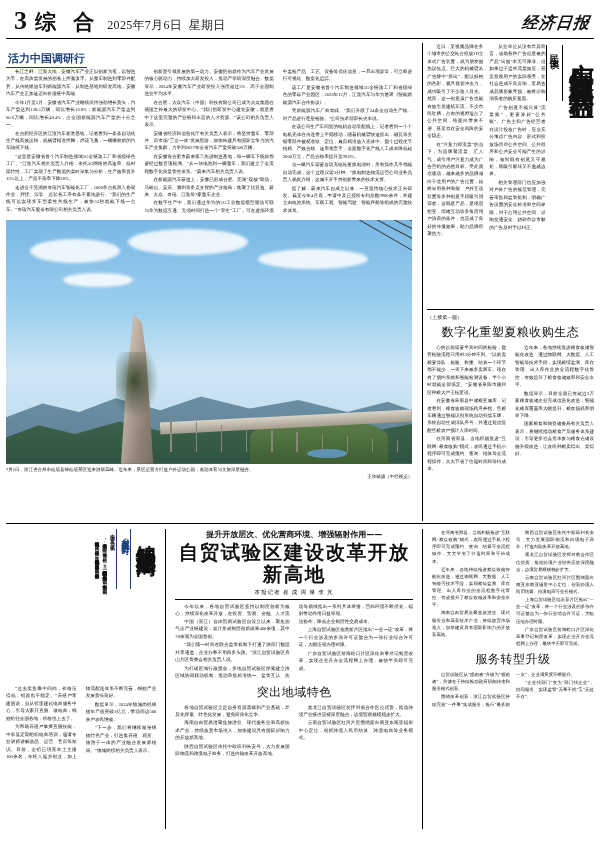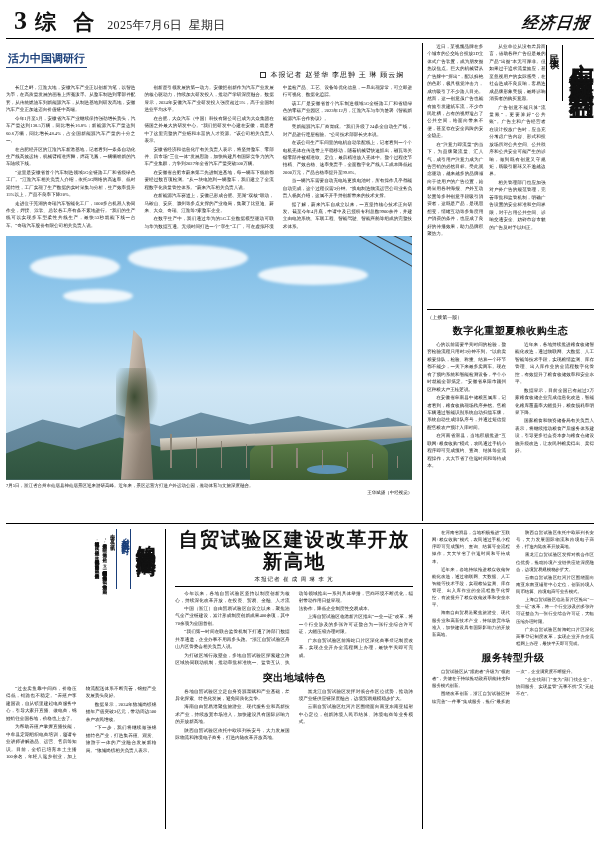--- a/index.html
+++ b/index.html
@@ -65,21 +65,21 @@
 
   
   .vhead-block{display:flex;flex-direction:row-reverse;align-items:flex-start;height:262px;}
   .vtitle{writing-mode:vertical-rl;font-size:25px;font-weight:bold;letter-spacing:3px;
     font-family:"DejaVu Sans",sans-serif;line-height:1.02;height:262px;margin-left:3px;}
   .vtag{writing-mode:vertical-rl;font-size:9.5px;font-weight:bold;letter-spacing:2px;
     font-family:"DejaVu Sans",sans-serif;border-left:1px solid #000;border-right:1px solid #000;
     padding:2px 1px;margin:2px 3px 0 0;height:52px;}
   .rcol-text{font-size:4.6px;line-height:1.62;text-align:justify;flex:1;}
   .cont-note{font-size:5px;margin:3px 0 2px 0;}
-  .subhead{font-size:10px;font-weight:bold;text-align:center;font-family:"DejaVu Sans",sans-serif;
+  .subhead{font-size:12px;font-weight:normal;text-align:center;font-family:"DejaVu Sans",sans-serif;
     margin:4px 0 3px 0;letter-spacing:.5px;}
 
   
   .bottomzone{display:flex;height:300px;margin-top:5px;}
   .bz-left{width:160px;box-sizing:border-box;padding-right:5px;}
   .bz-mid{width:255px;box-sizing:border-box;padding:0 5px;}
   .bz-right{width:172px;box-sizing:border-box;padding-left:5px;}
 
   .vhead-small{display:flex;flex-direction:row-reverse;align-items:flex-start;height:152px;}
   .vtitle-s{writing-mode:vertical-rl;font-size:20px;font-weight:bold;letter-spacing:2px;
@@ -115,23 +115,20 @@
     </div>
     <div class="mast-logo">经济日报</div>
   </div>
   <div class="rule-thick"></div>
 
   <div class="topzone">
 
     <div class="col-main">
       <div style="padding-top:5px;">
         <span class="kicker">活力中国调研行</span>
-      </div>
-      <div class="byline" style="margin-top:2px;">
-        <span class="sq"></span><span>本报记者 赵登华 李思翀 王 琳 顾云娴</span>
       </div>
 
       <div class="body cols3">
         <p>长江之畔，江淮大地，安徽汽车产业正以创新为笔，以智造为墨，在高质量发展的画卷上挥毫泼墨。从整车制造到零部件配套，从传统燃油车到新能源汽车，从制造基地到研发高地，安徽汽车产业正加速迈向价值链中高端。</p>
         <p>今年1月至5月，安徽省汽车产业继续保持强劲增长势头，汽车产量达到138.5万辆，同比增长16.8%；新能源汽车产量达到60.6万辆，同比增长48.4%，占全国新能源汽车产量的十分之一。</p>
         <p>在合肥经开区的江淮汽车新港基地，记者看到一条条自动化生产线高效运转，机械臂精准挥舞，焊花飞溅，一辆辆崭新的汽车陆续下线。</p>
         <p>“这里是安徽省首个汽车制造领域5G全链路工厂和省级绿色工厂。”江淮汽车相关负责人介绍，依托5G网络的高速率、低时延特性，工厂实现了生产数据的实时采集与分析，生产效率提升15%以上，产品不良率下降20%。</p>
         <p>走进位于芜湖的奇瑞汽车智能化工厂，1000多台机器人协同作业，焊接、涂装、总装各工序有条不紊地进行。“我们的生产线可以实现多车型柔性共线生产，最快53秒就能下线一台车。”奇瑞汽车股份有限公司相关负责人说。</p>
         <p>创新是引领发展的第一动力。安徽把创新作为汽车产业发展的核心驱动力，持续加大研发投入，推动产学研深度融合。数据显示，2024年安徽汽车产业研发投入强度超过5%，高于全国制造业平均水平。</p>
         <p>在合肥，大众汽车（中国）科技有限公司已成为大众集团在德国之外最大的研发中心。“我们把研发中心建在安徽，就是看中了这里完整的产业链和丰富的人才资源。”该公司相关负责人表示。</p>
@@ -232,20 +229,21 @@
         <p>“过去卖鱼靠中间商，价格压得低，销路也不稳定。”养殖户李建国说，自从镇里建起电商服务中心，引导大家开直播、做电商，锦鲤销往全国各地，价格也上去了。</p>
         <p>为帮助养殖户掌握直播技能，中牟县定期组织电商培训，邀请专业讲师讲解选品、运营、售后等知识。目前，全镇已培育本土主播100余名，年轻人返乡创业，加上物流配送体系不断完善，锦鲤产业发展势头良好。</p>
         <p>数据显示，2024年狼城岗镇锦鲤年产值突破3亿元，带动周边500余户农民增收。</p>
         <p>“下一步，我们将继续做强锦鲤特色产业，打造集养殖、观赏、旅游于一体的产业融合发展新格局。”狼城岗镇相关负责人表示。</p>
       </div>
     </div>
 
     <div class="vdivider"></div>
 
     <div class="bz-mid">
+      <div class="kicker2">提升开放层次、优化营商环境、增强辐射作用——</div>
       <div class="headline-2">自贸试验区建设改革开放新高地</div>
       <div class="byline2">
         <span class="sq"></span><span>本报记者 崔 成 周 琳 李 芃</span>
       </div>
       <div class="hrule"></div>
       <div class="body cols2">
         <p>今年以来，各地自贸试验区坚持以制度创新为核心，持续深化改革开放，在投资、贸易、金融、人才流动等领域推出一系列具体举措，营商环境不断优化，辐射带动作用日益显现。</p>
       </div>
       <div class="body cols2">
         <p>中国（浙江）自由贸易试验区自设立以来，聚焦油气全产业链建设，累计形成制度创新成果400余项，其中70余项为全国首创。</p>

